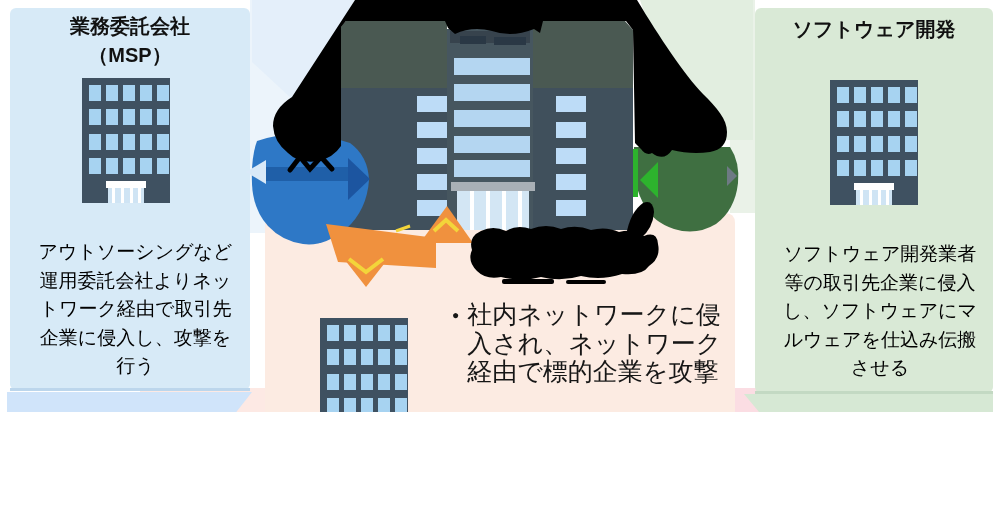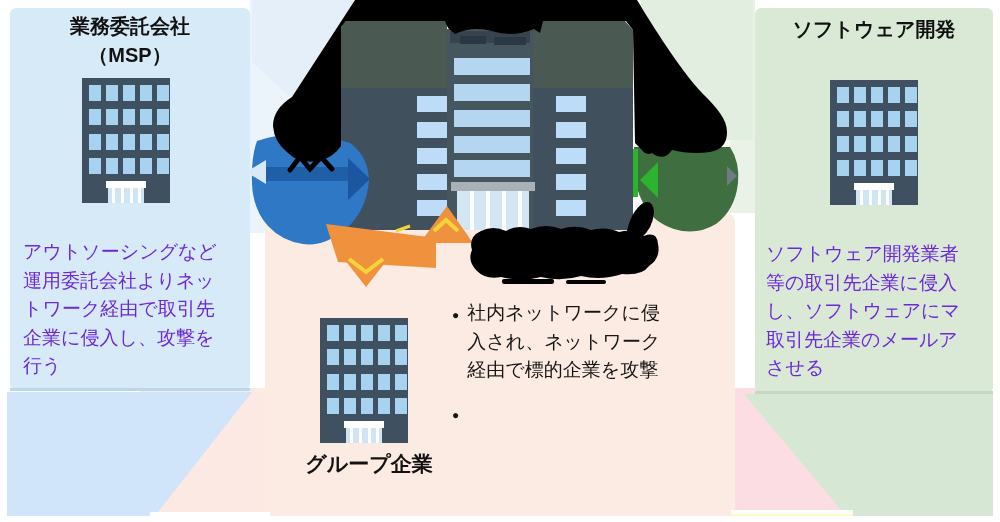--- a/index.html
+++ b/index.html
@@ -1,28 +1,28 @@
 <!DOCTYPE html>
 <html><head>
 <meta charset="utf-8">
 <style>
   html,body{margin:0;padding:0;background:#ffffff;}
   #stage{
-    position:relative;width:1000px;height:516px;overflow:hidden;background:#ffffff;
+    position:relative;width:1000px;height:412px;overflow:hidden;background:#ffffff;
     font-family:"Liberation Sans","DejaVu Sans",sans-serif;color:#1b1b1b;
   }
   #stage svg{position:absolute;left:0;top:0;}
   .txt{position:absolute;white-space:pre-line;}
   .panel-title{font-weight:bold;font-size:20px;line-height:29px;text-align:center;color:#111;}
-  .panel-body{font-size:19px;line-height:28.5px;color:#6d28d9;}
+  .panel-body{font-size:19px;line-height:28.5px;color:#000000;text-align:center;}
   .group-label{font-weight:bold;font-size:21px;color:#111;text-align:center;}
   .bullets{position:absolute;left:452px;top:300px;width:282px;display:flex;flex-direction:column;gap:14px;}
   .bullet-item{display:flex;align-items:flex-start;}
   .bullet-dot{font-size:12px;line-height:28.5px;margin-right:8px;margin-top:1px;color:#161616;}
-  .bullet-text{font-size:19px;line-height:28.5px;color:#161616;white-space:pre-line;font-family:Liberation Mono, monospace;}
+  .bullet-text{font-size:25px;line-height:28.5px;color:#161616;white-space:pre-line;}
 </style>
 </head>
 <body>
 
 <div id="stage">
 
   <svg width="1000" height="522" viewBox="0 0 1000 522" aria-hidden="true">
     <defs>
       <g id="bicon">
         <rect x="0" y="0" width="88" height="125" fill="#3f5161"></rect>
@@ -166,21 +166,21 @@
   <div class="txt panel-body" style="left:23px;top:238px;width:225px;">アウトソーシングなど
 運用委託会社よりネッ
 トワーク経由で取引先
 企業に侵入し、攻撃を
 行う</div>
 
   <div class="txt panel-title" style="left:755px;top:15px;width:238px;">ソフトウェア開発</div>
   <div class="txt panel-body" style="left:766px;top:240px;width:228px;">ソフトウェア開発業者
 等の取引先企業に侵入
 し、ソフトウェアにマ
-取引先企業のメールア
+ルウェアを仕込み伝搬
 させる</div>
 
   <div class="txt group-label" style="left:293px;top:450px;width:152px;">グループ企業</div>
 
   <div class="bullets">
     <div class="bullet-item">
       <span class="bullet-dot">●</span>
       <span class="bullet-text">社内ネットワークに侵
 入され、ネットワーク
 経由で標的企業を攻撃</span>

